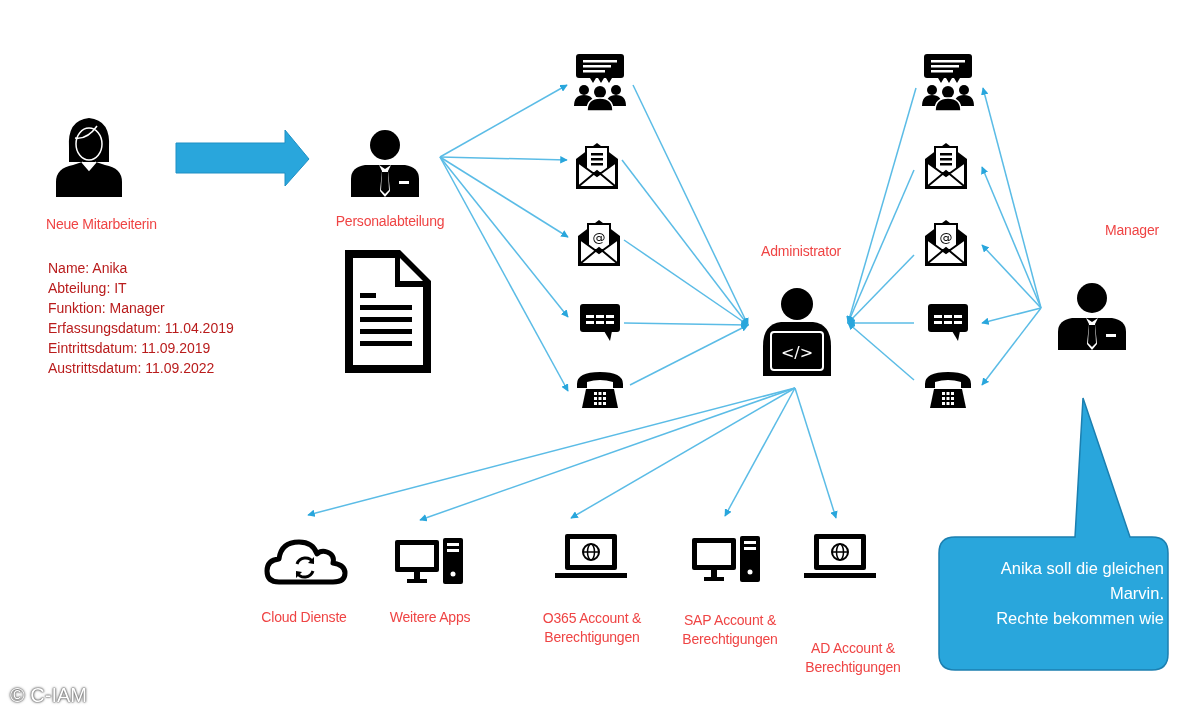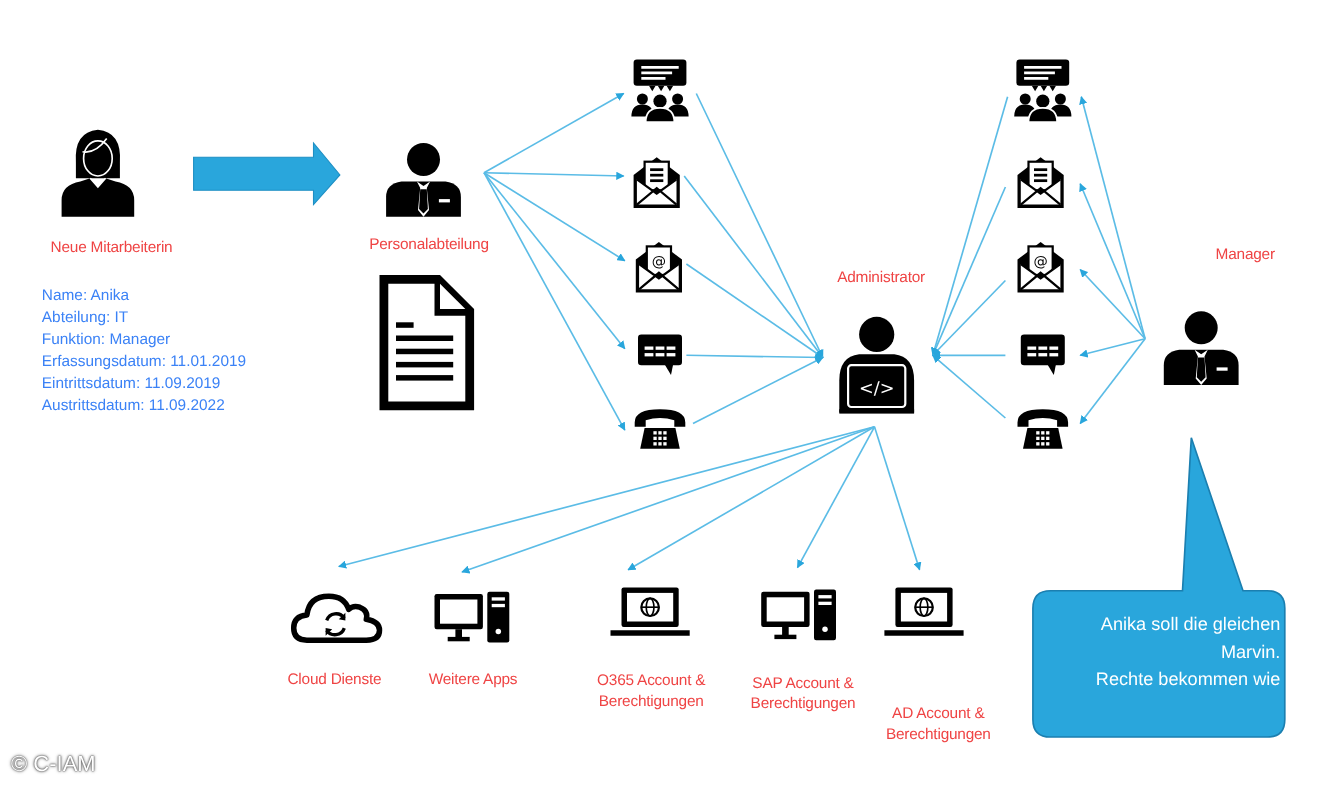--- a/index.html
+++ b/index.html
@@ -1,20 +1,20 @@
 <!DOCTYPE html>
 <html><head>
 <meta charset="utf-8">
 <style>
   html,body{margin:0;padding:0;background:#fff;}
   #stage{position:relative;width:1200px;height:720px;overflow:hidden;background:#fff;font-family:"Liberation Sans",sans-serif;color:#444;}
   svg.layer{position:absolute;left:0;top:0;}
   .lbl{position:absolute;font-size:14px;color:#ef4444;white-space:nowrap;letter-spacing:-0.2px;}
   .lbl.c{text-align:center;transform:translateX(-50%);}
-  .info{position:absolute;left:38px;top:258px;font-size:14px;line-height:20px;color:#3b82f6;}
+  .info{position:absolute;left:48px;top:258px;font-size:14px;line-height:20px;color:#b91c1c;}
   .info div{white-space:nowrap;}
   .bubble-text{position:absolute;left:942px;top:556px;width:222px;text-align:right;color:#fff;font-size:16.5px;line-height:25px;}
   .copy{position:absolute;left:10px;top:684px;font-size:20px;color:#fff;text-shadow:0 0 3px #666,0 0 2px #666,0 0 1px #333;}
 </style>
 </head>
 <body>
 
 <div id="stage">
 
   <svg class="layer" id="lines" width="1200" height="720">
@@ -195,21 +195,21 @@
     <g>
       <path d="M955,537 L1075,537 L1083,398 L1130,537 L1152,537 Q1168,537 1168,553 L1168,654 Q1168,670 1152,670 L955,670 Q939,670 939,654 L939,553 Q939,537 955,537 z" fill="#29a6dc" stroke="#1b7fb0" stroke-width="1.5"></path>
     </g>
   </svg>
 
   <div class="lbl" style="left:46px;top:216px;">Neue Mitarbeiterin</div>
   <div class="info">
     <div>Name: Anika</div>
     <div>Abteilung: IT</div>
     <div>Funktion: Manager</div>
-    <div>Erfassungsdatum: 11.01.2019</div>
+    <div>Erfassungsdatum: 11.04.2019</div>
     <div>Eintrittsdatum: 11.09.2019</div>
     <div>Austrittsdatum: 11.09.2022</div>
   </div>
 
   <div class="lbl c" style="left:390px;top:213px;">Personalabteilung</div>
   <div class="lbl c" style="left:801px;top:243px;">Administrator</div>
   <div class="lbl c" style="left:1093px;top:222px;margin-left:39px;">Manager</div>
 
   <div class="lbl c" style="left:304px;top:609px;"><span>Cloud Dienste</span></div>
   <div class="lbl c" style="left:430px;top:609px;"><span>Weitere Apps</span></div>

